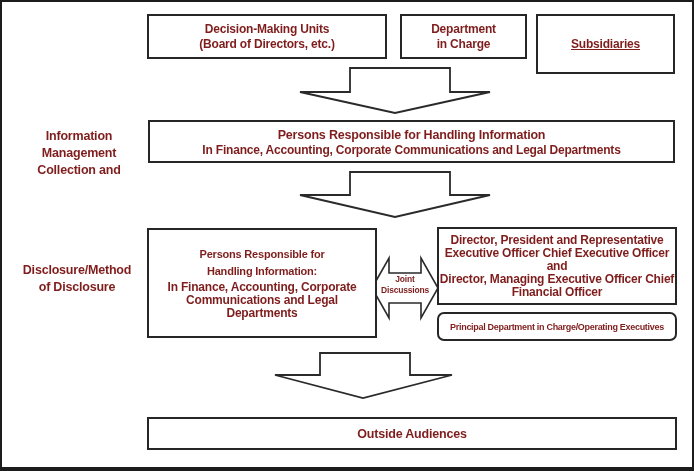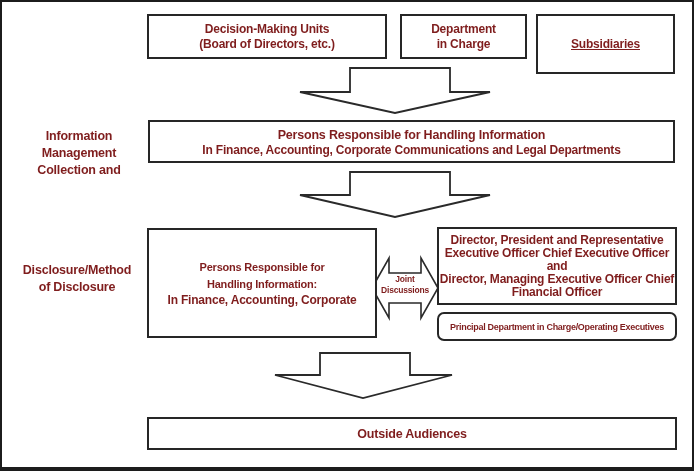--- a/index.html
+++ b/index.html
@@ -105,20 +105,21 @@
 
   <div class="box" style="left:146px; top:118px; width:527px; height:43px;text-align:right;">
     <div class="t125">Persons Responsible for Handling Information</div>
     <div class="t10 sub">In Finance, Accounting, Corporate Communications and Legal Departments</div>
   </div>
 
   <div class="box" style="left:145px; top:226px; width:230px; height:110px;">
     <div class="t135">Persons Responsible for</div>
     <div class="t135">Handling Information:</div>
     <div class="t105 sub">In Finance, Accounting, Corporate</div>
+    <div class="t105">Communications and Legal Departments</div>
   </div>
 
   <div class="joint-text">
     <div>Joint</div>
     <div>Discussions</div>
   </div>
 
   <div class="box t10" style="left:435px; top:225px; width:240px; height:78px;">
     <div>Director, President and Representative</div>
     <div>Executive Officer Chief Executive Officer</div>

